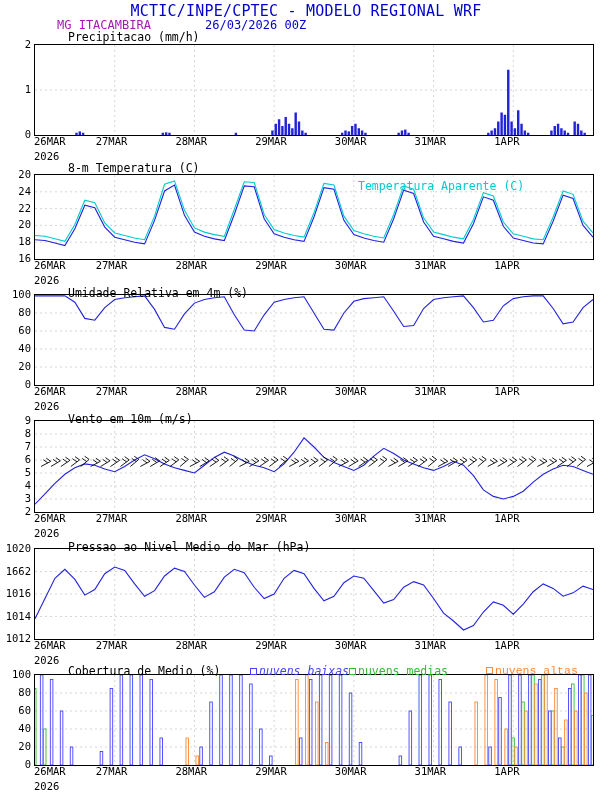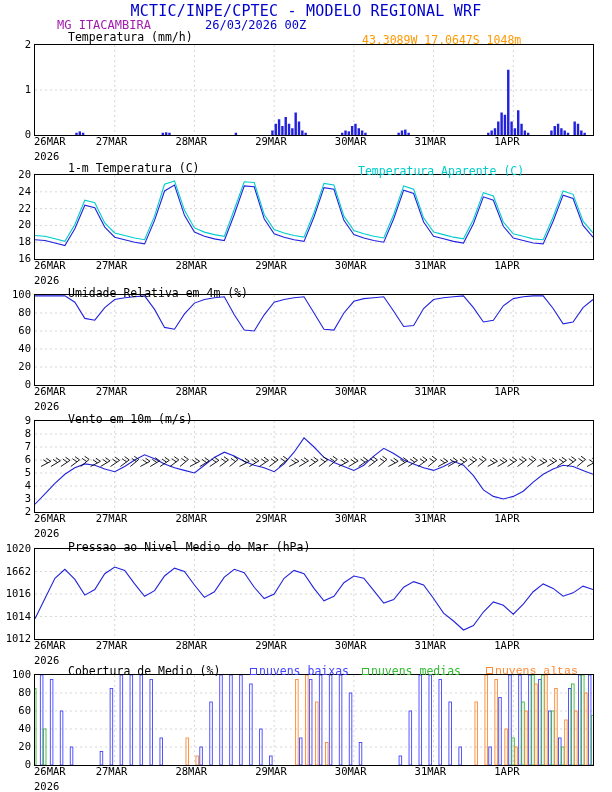--- a/index.html
+++ b/index.html
@@ -92,24 +92,23 @@
   .gridline { stroke: #bbbbbb; stroke-width: 0.6; stroke-dasharray: 2 3; }
 </style>
 </head>
 <body>
 
 <div id="page">
 
   <div class="hdr-title">MCTIC/INPE/CPTEC - MODELO REGIONAL WRF</div>
   <div class="hdr-station">MG ITACAMBIRA</div>
   <div class="hdr-date">26/03/2026 00Z</div>
-  <div class="hdr-coords">43.3089W 17.0647S 1048m</div>
 
   <div class="panel">
-    <div class="panel-title" style="left:68px; top:30px;">Temperatura (mm/h)</div>
+    <div class="panel-title" style="left:68px; top:30px;">Precipitacao (mm/h)</div>
     <div class="plotbox" id="box-precip" style="left:34px; top:44px; width:560px; height:92px;">
         <svg width="558" height="90" viewBox="0 0 558 90">
           <line x1="0" y1="45" x2="558" y2="45" class="gridline"></line>
           <line x1="79.71428571428571" y1="0" x2="79.71428571428571" y2="90" class="gridline"></line>
           <line x1="159.42857142857142" y1="0" x2="159.42857142857142" y2="90" class="gridline"></line>
           <line x1="239.14285714285714" y1="0" x2="239.14285714285714" y2="90" class="gridline"></line>
           <line x1="318.85714285714283" y1="0" x2="318.85714285714283" y2="90" class="gridline"></line>
           <line x1="398.57142857142856" y1="0" x2="398.57142857142856" y2="90" class="gridline"></line>
           <line x1="478.2857142857143" y1="0" x2="478.2857142857143" y2="90" class="gridline"></line>
           <rect x="40.25714285714286" y="87.75" width="2.4214285714285717" height="2.25" fill="#2222dd"></rect>
@@ -164,22 +163,22 @@
           <rect x="538.4714285714285" y="76.5" width="2.4214285714285717" height="13.5" fill="#2222dd"></rect>
           <rect x="541.7928571428572" y="78.75" width="2.4214285714285717" height="11.25" fill="#2222dd"></rect>
           <rect x="545.1142857142858" y="85.5" width="2.4214285714285717" height="4.5" fill="#2222dd"></rect>
           <rect x="548.4357142857143" y="87.75" width="2.4214285714285717" height="2.25" fill="#2222dd"></rect>
         </svg>
       </div>
     <div class="yearlbl" style="left:34px; top:150px;">2026</div>
   </div>
 
   <div class="panel">
-    <div class="panel-title" style="left:68px; top:161px;">1-m Temperatura (C)</div>
-    <div class="legend-lbl" style="left:358px; top:164px; color:#00cccc;">Temperatura Aparente (C)</div>
+    <div class="panel-title" style="left:68px; top:161px;">8-m Temperatura (C)</div>
+    <div class="legend-lbl" style="left:358px; top:179px; color:#00cccc;">Temperatura Aparente (C)</div>
     <div class="plotbox" id="box-temp" style="left:34px; top:174px; width:560px; height:86px;">
         <svg width="558" height="84" viewBox="0 0 558 84">
           <line x1="0" y1="67.2" x2="558" y2="67.2" class="gridline"></line>
           <line x1="0" y1="50.4" x2="558" y2="50.4" class="gridline"></line>
           <line x1="0" y1="33.6" x2="558" y2="33.6" class="gridline"></line>
           <line x1="0" y1="16.799999999999997" x2="558" y2="16.799999999999997" class="gridline"></line>
           <line x1="79.71428571428571" y1="0" x2="79.71428571428571" y2="84" class="gridline"></line>
           <line x1="159.42857142857142" y1="0" x2="159.42857142857142" y2="84" class="gridline"></line>
           <line x1="239.14285714285714" y1="0" x2="239.14285714285714" y2="84" class="gridline"></line>
           <line x1="318.85714285714283" y1="0" x2="318.85714285714283" y2="84" class="gridline"></line>
@@ -416,24 +415,24 @@
           <line x1="398.57142857142856" y1="0" x2="398.57142857142856" y2="90" class="gridline"></line>
           <line x1="478.2857142857143" y1="0" x2="478.2857142857143" y2="90" class="gridline"></line>
           <path d="M0.00 69.75 L9.96 49.50 L19.93 29.25 L29.89 20.25 L39.86 30.38 L49.82 46.13 L59.79 40.50 L69.75 24.75 L79.71 18.00 L89.68 21.37 L99.64 34.88 L109.61 47.25 L119.57 41.63 L129.54 27.00 L139.50 19.13 L149.46 22.50 L159.43 36.00 L169.39 48.37 L179.36 42.75 L189.32 28.13 L199.29 20.25 L209.25 23.63 L219.21 38.25 L229.18 49.50 L239.14 45.00 L249.11 29.25 L259.07 21.37 L269.04 24.75 L279.00 39.38 L288.96 51.75 L298.93 47.25 L308.89 33.75 L318.86 27.00 L328.82 29.25 L338.79 41.63 L348.75 54.00 L358.71 50.63 L368.68 38.25 L378.64 32.62 L388.61 36.00 L398.57 49.50 L408.54 64.13 L418.50 72.00 L428.46 81.00 L438.43 76.50 L448.39 63.00 L458.36 52.88 L468.32 56.25 L478.29 65.25 L488.25 55.12 L498.21 42.75 L508.18 34.88 L518.14 39.38 L528.11 47.25 L538.07 43.87 L548.04 37.12 L558.00 40.50 " fill="none" stroke="#2222dd" stroke-width="1.1"></path>
         </svg>
       </div>
     <div class="yearlbl" style="left:34px; top:654px;">2026</div>
   </div>
 
   <div class="panel">
     <div class="panel-title" style="left:68px; top:664px;">Cobertura de Medio (%)</div>
-    <div class="legend-lbl" style="left:250px; top:664px; color:#4444ff;">
+    <div class="legend-lbl" style="left:250px; top:664px; color:#4444ff;font-style:italic;">
       <span style="display:inline-block;width:7px;height:7px;border:1px solid #4444ff;background:#fff;margin-right:2px;"></span><span>nuvens baixas</span>
     </div>
-    <div class="legend-lbl" style="left:362px; top:664px; color:#33bb33;">
+    <div class="legend-lbl" style="left:349px; top:664px; color:#33bb33;">
       <span style="display:inline-block;width:7px;height:7px;border:1px solid #33bb33;background:#fff;margin-right:2px;"></span><span>nuvens medias</span>
     </div>
     <div class="legend-lbl" style="left:486px; top:664px; color:#ff8833;font-family:Liberation Mono, monospace;">
       <span style="display:inline-block;width:7px;height:7px;border:1px solid #ff8833;background:#fff;margin-right:2px;"></span><span>nuvens altas</span>
     </div>
     <div class="plotbox" id="box-cloud" style="left:34px; top:674px; width:560px; height:92px;">
         <svg width="558" height="90" viewBox="0 0 558 90">
           <line x1="0" y1="72" x2="558" y2="72" class="gridline"></line>
           <line x1="0" y1="54" x2="558" y2="54" class="gridline"></line>
           <line x1="0" y1="36" x2="558" y2="36" class="gridline"></line>

